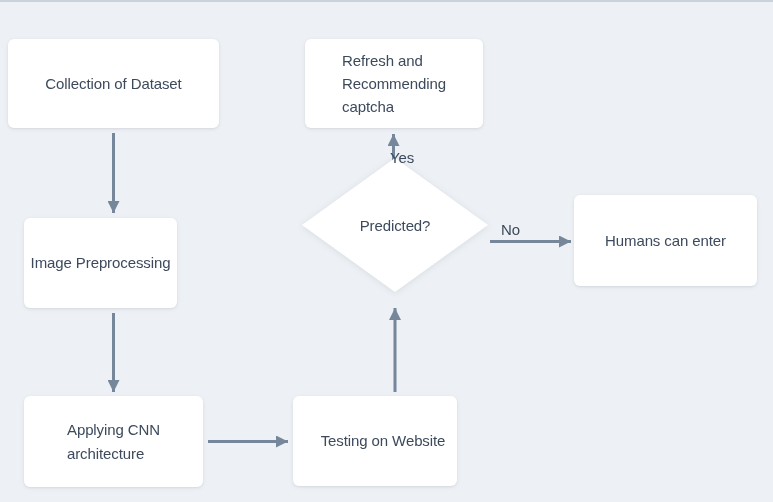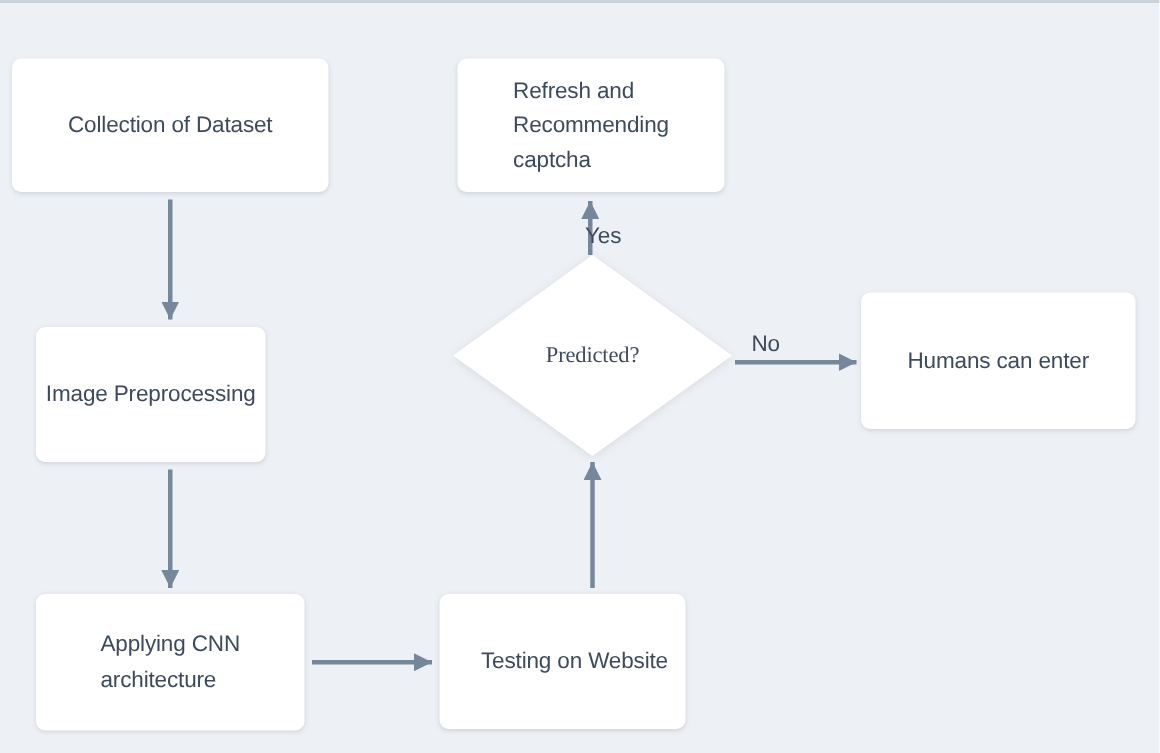--- a/index.html
+++ b/index.html
@@ -53,21 +53,21 @@
     font-size:15px;font-weight:500;letter-spacing:-0.1px;
     color:var(--text);
   }
   
   .n-collection{left:8px;top:37px;width:211px;height:89px;}
   .n-preprocessing{left:24px;top:216px;width:153px;height:90px;}
   .n-applying{left:24px;top:394px;width:179px;height:91px;padding:0 14px;}
   .n-testing{left:293px;top:394px;width:164px;height:90px;padding-left:16px;}
   .n-refresh{left:305px;top:37px;width:178px;height:89px;padding:0 18px;}
   .n-humans{left:574px;top:193px;width:183px;height:91px;}
-  .n-predicted{left:302px;top:168px;width:186px;height:134px;font-family:Liberation Serif, serif;}
+  .n-predicted{left:302px;top:156px;width:186px;height:134px;}
   .l-yes{left:390px;top:147px;}
   .l-no{left:501px;top:219px;}
 </style>
 </head>
 <body>
 
 <div class="stage">
 
   <svg class="edges" viewBox="0 0 773 502" xmlns="http://www.w3.org/2000/svg">
     <defs>

